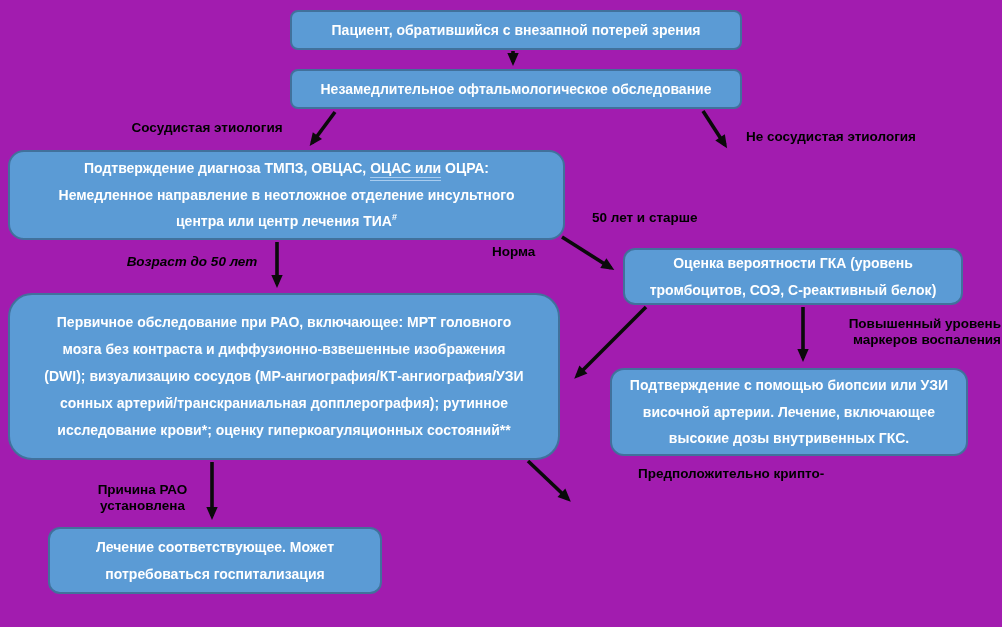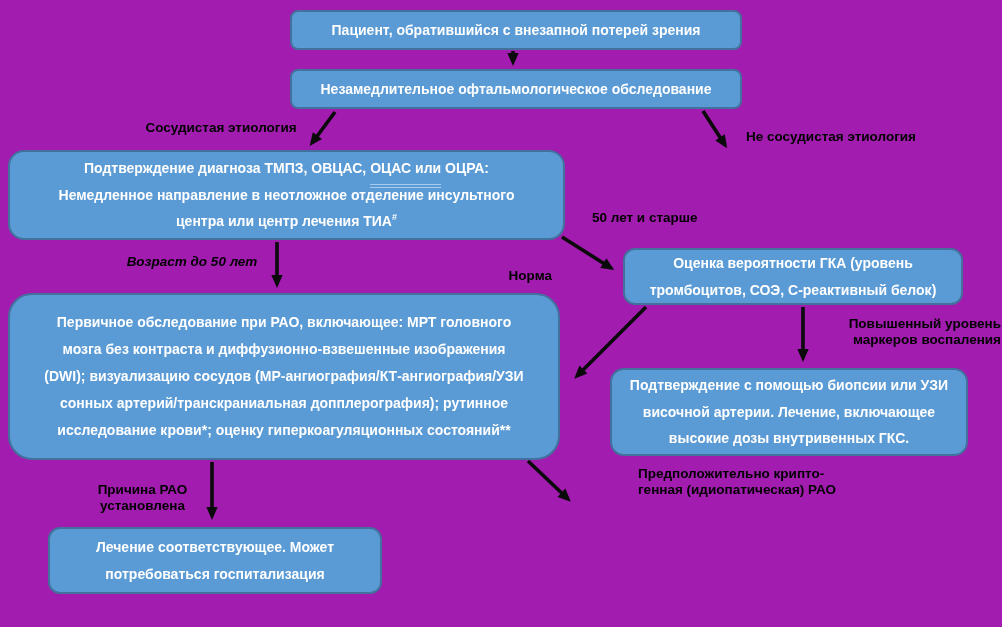--- a/index.html
+++ b/index.html
@@ -19,29 +19,29 @@
   }
   .b-patient{left:290px;top:10px;width:452px;height:40px;border-radius:8px;}
   .b-exam{left:290px;top:69px;width:452px;height:40px;border-radius:8px;}
   .b-confirm{left:8px;top:150px;width:557px;height:90px;border-radius:16px;padding:0 24px;}
   .b-etiology{left:592px;top:153px;width:377px;height:43px;border-radius:10px;}
   .b-gca{left:623px;top:248px;width:340px;height:57px;border-radius:12px;padding:0 18px;}
   .b-primary{left:8px;top:293px;width:552px;height:167px;border-radius:24px;padding:0 32px;}
   .b-biopsy{left:610px;top:368px;width:358px;height:88px;border-radius:14px;padding:0 10px;}
   .b-treat{left:48px;top:527px;width:334px;height:67px;border-radius:12px;padding:0 10px;}
   .b-cardio{left:427px;top:509px;width:568px;height:115px;border-radius:16px;padding:0 12px;}
-  .l-vascular{left:136px;top:120px;width:170px;text-align:center;}
+  .l-vascular{left:122px;top:120px;width:170px;text-align:center;}
   .l-nonvascular{left:746px;top:129px;width:190px;text-align:left;}
   .l-age50plus{left:592px;top:210px;width:150px;text-align:left;}
   .l-under50{left:122px;top:254px;width:140px;text-align:center;font-style:italic;}
-  .l-norm{left:492px;top:268px;width:60px;text-align:right;}
+  .l-norm{left:492px;top:244px;width:60px;text-align:left;}
   .l-elevated{left:821px;top:316px;width:180px;text-align:right;}
   .l-cause{left:90px;top:482px;width:105px;text-align:center;}
   .l-crypto{left:638px;top:466px;width:262px;text-align:left;}
-  .dblu{border-bottom:4px double #A8CCEF;padding-bottom:8px;}
+  .dblu{border-bottom:4px double #A8CCEF;padding-bottom:1px;}
   sup{font-size:9px;line-height:0;}
   b{font-weight:bold;}
 </style>
 </head>
 <body>
 
 <div class="stage">
 
   <svg class="arrows" width="1002" height="627" viewBox="0 0 1002 627">
     <defs>
@@ -96,16 +96,15 @@
     <span>маркеров воспаления</span>
   </div>
 
   <div class="lbl l-cause">
     <span>Причина РАО</span><br>
     <span>установлена</span>
   </div>
 
   <div class="lbl l-crypto">
     <span>Предположительно крипто-</span><br>
-    <span>генная (идиопатическая) РАО</span>
   </div>
 
 </div>
 
 </body></html>

